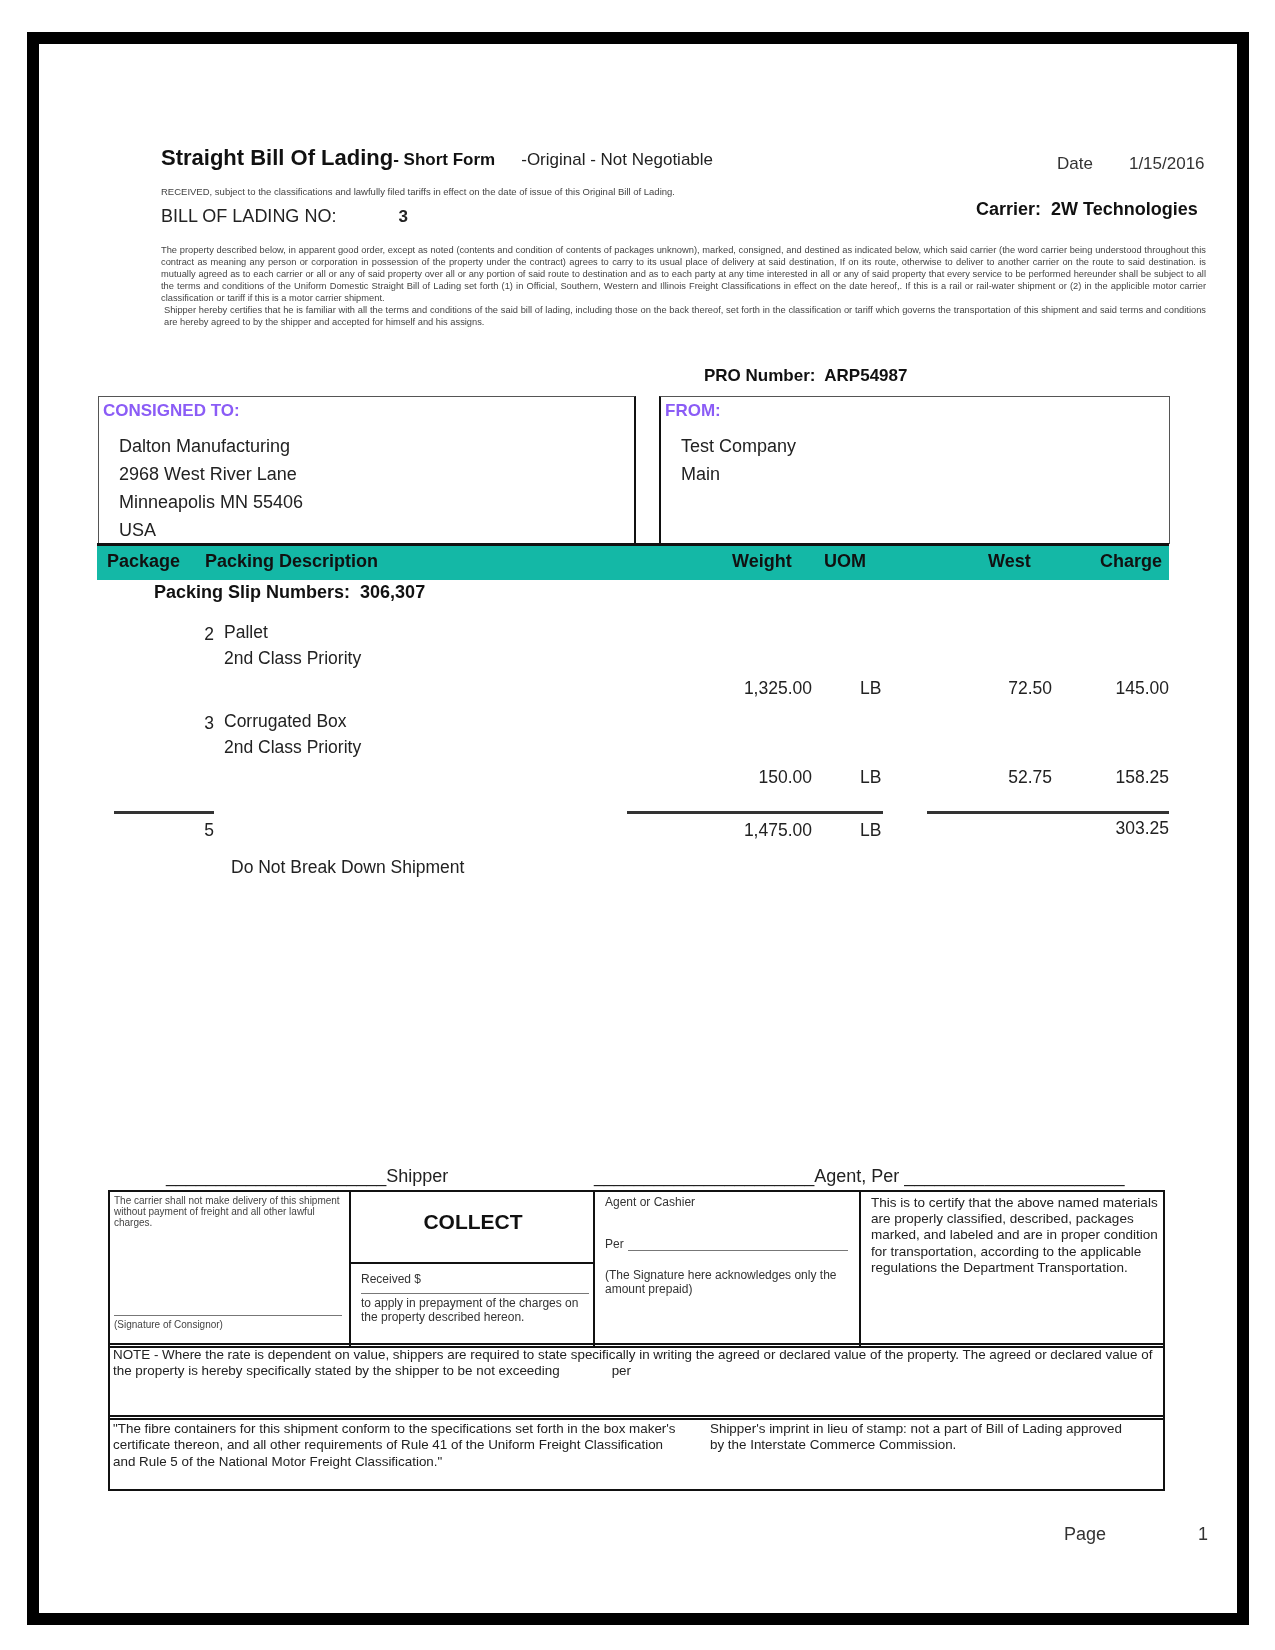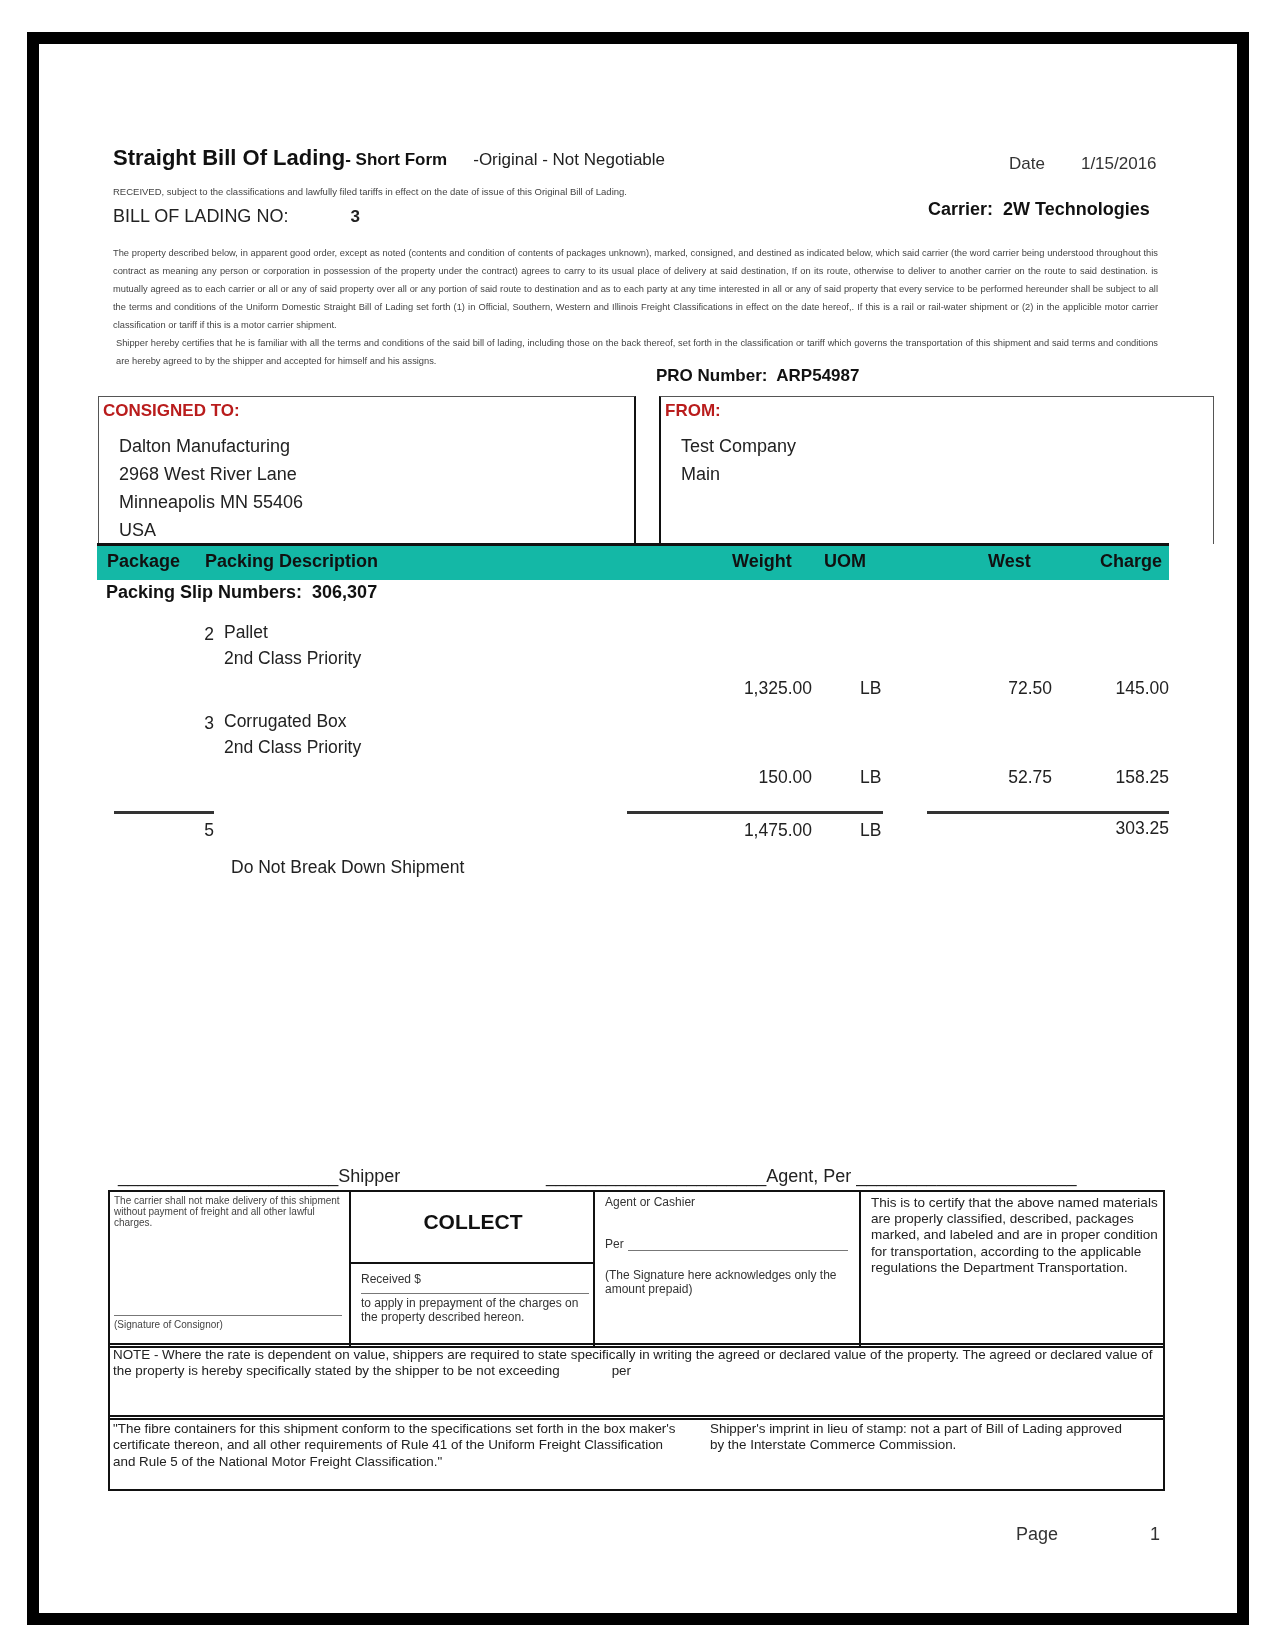--- a/index.html
+++ b/index.html
@@ -1,33 +1,33 @@
 <!DOCTYPE html>
 <html><head>
 <meta charset="utf-8">
 <style>
   html, body { margin:0; padding:0; background:#fff; }
   body { width:1275px; height:1650px; position:relative; overflow:hidden; font-family:"Liberation Sans", sans-serif; color:#222; }
   .frame { position:absolute; left:27px; top:32px; width:1198px; height:1569px; border:12px solid #000; background:#fff; }
-  .abs { position:absolute; white-space:nowrap; }
+  .abs { position:absolute; white-space:nowrap;margin-left:48px; }
   .title { left:113px; top:145px; font-size:22px; font-weight:bold; color:#111; }
   .title .sf { font-size:17px; }
   .title .orig { font-size:17px; font-weight:normal; margin-left:26px; color:#222; }
   .received { left:113px; top:186px; font-size:9.5px; color:#444; }
   .bol { left:113px; top:206px; font-size:18px; color:#222; }
   .bol b { margin-left:62px; font-size:17px; }
   .date { left:1009px; top:154px; font-size:17px; color:#333; }
   .date .dv { margin-left:36px; }
   .carrier { left:928px; top:199px; font-size:18px; font-weight:bold; color:#111; }
-  .legal { left:113px; top:244px; width:1045px; font-size:9.3px; line-height:18px; color:#444; white-space:normal; text-align:justify; }
+  .legal { left:113px; top:244px; width:1045px; font-size:9.3px; line-height:12px; color:#444; white-space:normal; text-align:justify; }
   .pro { left:656px; top:366px; font-size:17px; font-weight:bold; color:#111; }
   .box { position:absolute; border:1.5px solid #555; border-bottom:none; background:#fff; }
   .cons { left:98px; top:396px; width:535px; height:147px; border-right:2.5px solid #111; }
-  .from { left:659px; top:396px; width:508px; height:147px; border-left:2.5px solid #111;padding-left:44px; }
-  .box .hd { position:absolute; left:4px; top:4px; font-size:17px; font-weight:bold; color:#b91c1c; }
+  .from { left:659px; top:396px; width:508px; height:147px; border-left:2.5px solid #111; }
+  .box .hd { position:absolute; left:4px; top:4px; font-size:17px; font-weight:bold; color:#8b5cf6; }
   .box .ln { position:absolute; left:20px; font-size:18px; color:#222; }
   .thead { position:absolute; left:97px; top:543px; width:1072px; height:34px; background:#14b8a6; border-top:3px solid #111; font-size:18px; font-weight:bold; color:#111; }
   .thead span { position:absolute; top:5px; }
   .slip { left:106px; top:582px; font-size:18px; font-weight:bold; color:#111; }
   .cell { position:absolute; font-size:17.5px; color:#222; white-space:nowrap; }
   .r { text-align:right; }
   .rule { position:absolute; height:0; border-top:3px solid #333; }
   .sigline { top:1166px; font-size:18px; color:#222; }
   .grid { position:absolute; left:108px; top:1190px; width:1058px; }
   .g1 { position:absolute; border:2.5px solid #111; }

